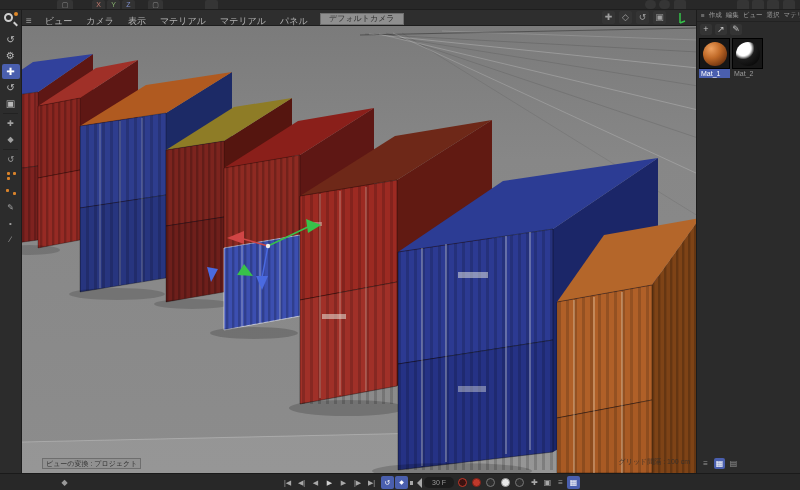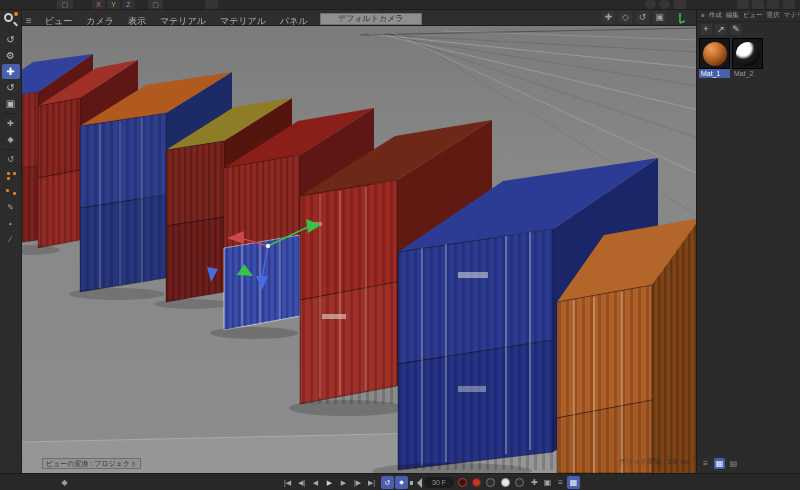--- a/index.html
+++ b/index.html
@@ -15,21 +15,21 @@
   #menubar { position:absolute; left:22px; top:10px; width:674px; height:16px;
     background:#2e2e2e; border-bottom:1px solid #1d1d1d; }
   .mi { display:inline-block; color:#b4b4b4; font-size:9px; line-height:16px;
     padding:0 7px; cursor:default; }
   #menubar .burger { color:#9a9a9a; font-size:10px; padding:0 6px 0 4px; }
   #vp-nav { position:absolute; right:30px; top:1px; display:flex; gap:4px; }
   .navico { width:13px; height:13px; color:#9f9f9f; font-size:9px; line-height:13px;
     text-align:center; background:#343434; border-radius:2px; }
   #axis-hud { position:absolute; right:8px; top:0; width:16px; height:16px; }
   #cam-tag { position:absolute; left:298px; top:3px; background:#8f8f8f; color:#2e2e2e;
-    font-size:8px; line-height:10px; padding:0 17px; border:1px solid #6f6f6f; }
+    font-size:8px; line-height:10px; padding:0 8px; border:1px solid #6f6f6f; }
   
   #left-tools { position:absolute; left:0; top:10px; width:22px; height:463px;
     background:#2c2c2c; border-right:1px solid #1d1d1d; }
   .tool { width:18px; height:15px; margin:1px auto 1px auto; color:#b9b9b9; font-size:10px;
     line-height:15px; text-align:center; border-radius:2px; }
   .tool.small { font-size:8px; color:#a0a0a0; }
   .tool.active { background:#4a5fae; color:#fff; }
   .tool.orangedots { position:relative; }
   .tool.orangedots i { position:absolute; width:3px; height:3px; background:#d8822a;
     border-radius:1px; }

